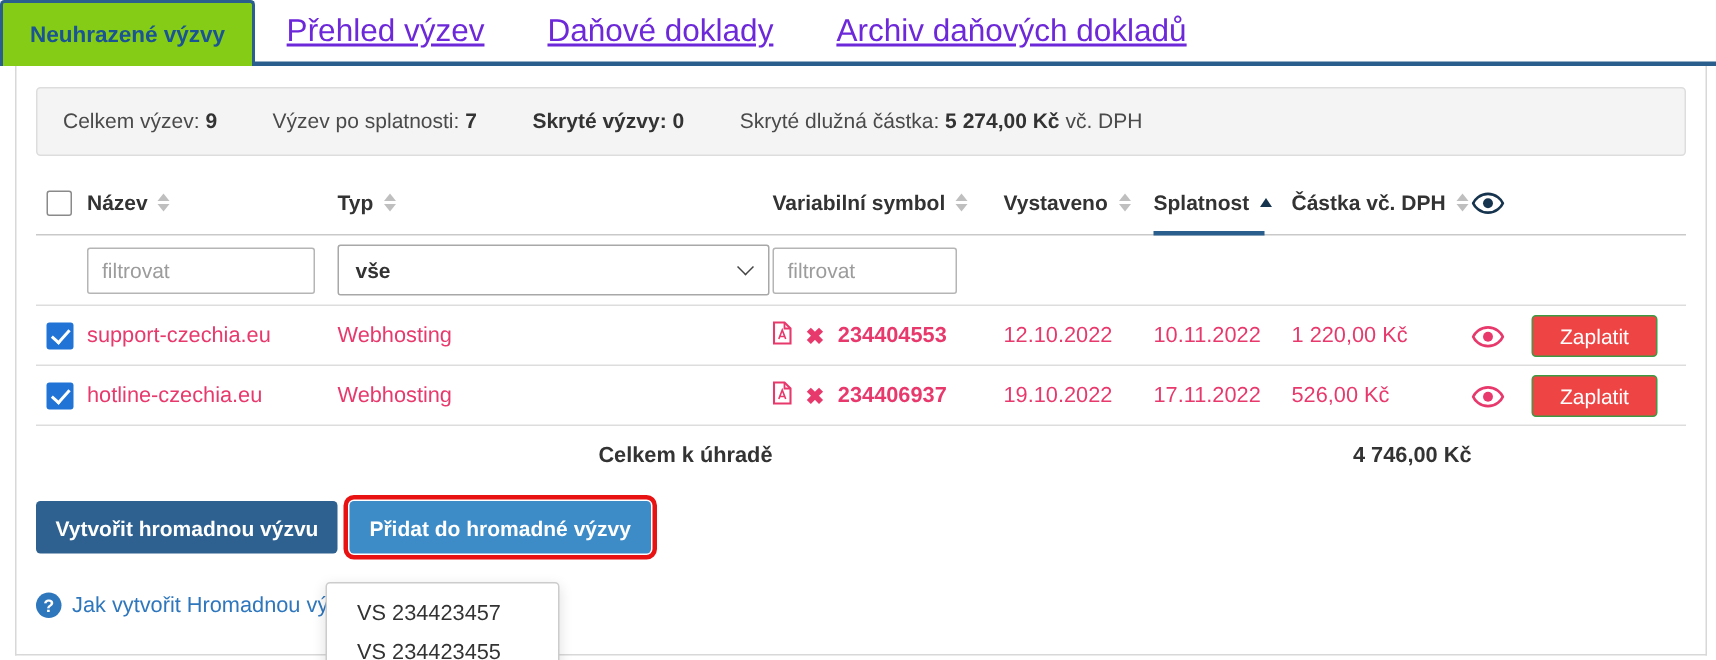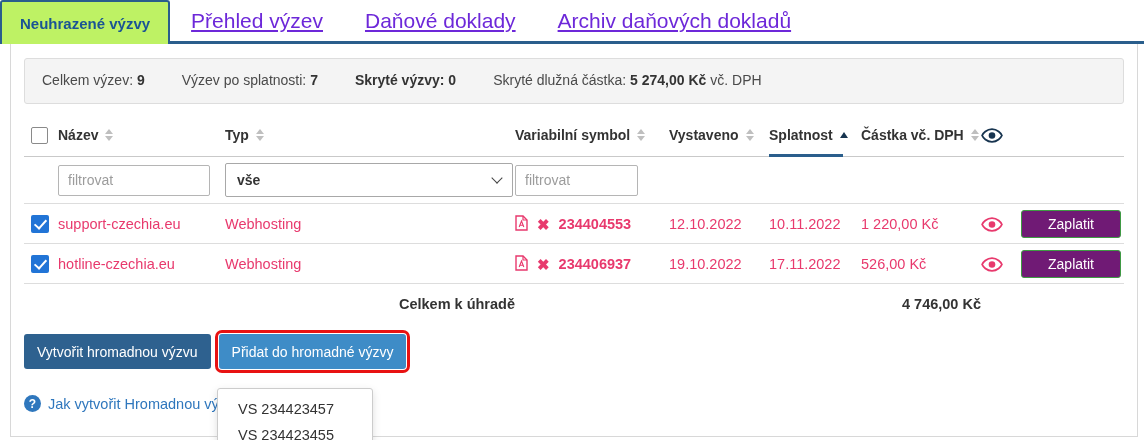--- a/index.html
+++ b/index.html
@@ -1,21 +1,21 @@
 <!DOCTYPE html>
 <html><head>
 <meta charset="utf-8">
 <style>
   * { margin:0; padding:0; box-sizing:border-box; }
   html,body { width:1144px; height:440px; background:#fff; overflow:hidden;
     font-family:"Liberation Sans", sans-serif; color:#333; }
 
   
   .tabbar { display:flex; align-items:stretch; height:44px; border-bottom:3px solid #2a5e8c; }
-  .tab-active { display:flex; align-items:center; padding:0 18px; background:#bef264;
+  .tab-active { display:flex; align-items:center; padding:0 18px; background:#84cc16;
     border:2px solid #2a5e8c; border-bottom:none; border-radius:3px 3px 0 0;
     margin-bottom:-3px; position:relative; z-index:2;
     font-weight:bold; font-size:15px; color:#1a5494; cursor:default; }
   .tab { display:flex; align-items:center; padding:0 21px; font-size:21px; color:#6d28d9; cursor:pointer;text-decoration:underline; }
 
   
   .panel { margin:0 6px 0 10px; height:393px; border:1px solid #d8d8d8; border-top:none;
     padding:14px 13px 0; position:relative; }
 
   
@@ -56,32 +56,32 @@
   .drow { border-bottom:1px solid #ddd; padding:6px 0; font-size:14.5px; color:#e8396d; height:40px; }
   .checkcell { display:flex; padding-left:7px; }
   .cb { width:18px; height:18px; border-radius:2px; cursor:pointer; }
   .cb.unchecked { background:#fff; border:1px solid #8a8a8a; width:17px; height:17px; }
   .cb.checked { background:#2174d6; position:relative; }
   .cb.checked::after { content:""; position:absolute; left:6px; top:2px; width:5px; height:10px;
     border-right:2px solid #fff; border-bottom:2px solid #fff; transform:rotate(42deg); }
   .vs-cell { display:flex; align-items:center; gap:9px; font-weight:bold; }
   .x-icon { font-size:15px; font-weight:bold; line-height:1; cursor:pointer; }
   .eye-wrap { display:flex; cursor:pointer; }
-  .pay-btn { width:100px; height:28px; background:#701a75; border:1px solid #3f9a44; border-radius:3px;
+  .pay-btn { width:84px; height:28px; background:#ef4444; border:1px solid #3f9a44; border-radius:3px;
     color:#fff; font-size:14px; font-family:inherit; display:flex; align-items:center;
     justify-content:center; cursor:pointer; }
 
   .total-row { padding:12px 0; font-weight:bold; font-size:14.5px; color:#333;text-align:right; }
   .total-label { grid-column:2 / span 2; }
   .total-amount { grid-column:7; }
 
   
   .actions { display:flex; gap:8px; margin-top:10px; }
   .btn { height:35px; border:none; border-radius:3px; color:#fff; font-size:14px;
-    font-family:inherit; padding:0 13px; cursor:pointer; display:flex; align-items:center; }
+    font-family:inherit; padding:0 13px; cursor:pointer; display:flex; align-items:center;font-weight:bold; }
   .btn-dark { background:#2e618f; }
   .btn-light { background:#3e8cc7; outline:3px solid #e81212; outline-offset:1px; }
 
   
   .help { margin-top:26px; display:flex; align-items:center; gap:7px; width:max-content;
     color:#2f77bd; font-size:14.5px; cursor:pointer; }
   .q-icon { width:17px; height:17px; border-radius:50%; background:#2f77bd; color:#fff;
     font-size:12px; font-weight:bold; display:flex; align-items:center; justify-content:center; flex:none; }
 
   

